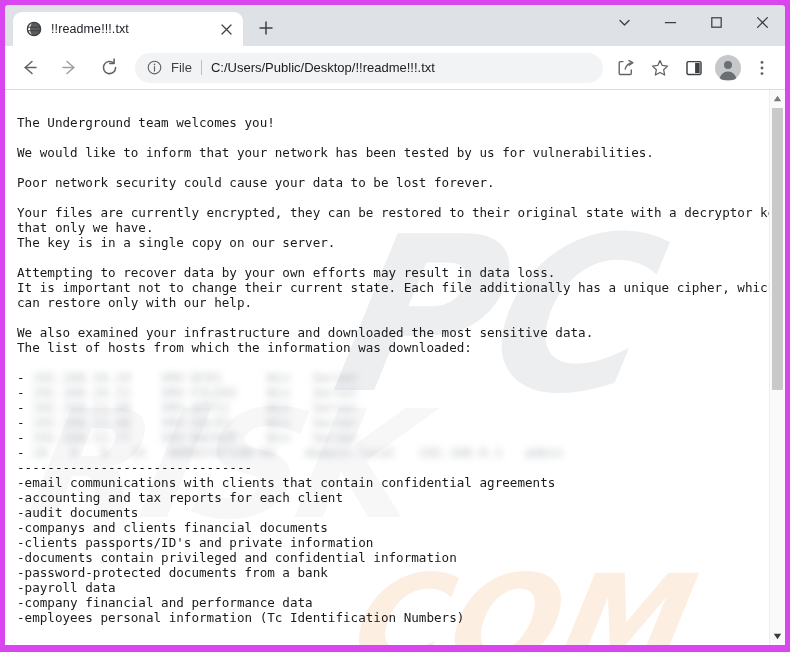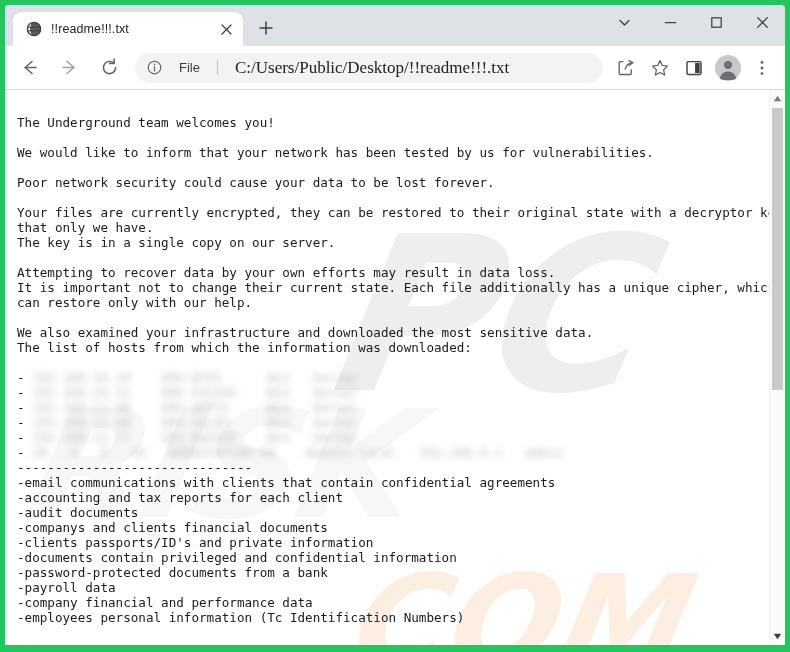--- a/index.html
+++ b/index.html
@@ -12,21 +12,21 @@
     font-family: "Liberation Sans", sans-serif;
     -webkit-font-smoothing: antialiased;
   }
 
   
   #window-frame {
     position: relative;
     width: 790px;
     height: 652px;
     box-sizing: border-box;
-    background: #22c55e;
+    background: #d946ef;
     padding: 5px 5px 7px 5px;
     overflow: hidden;
   }
 
   
   #tab-strip {
     position: relative;
     height: 41px;
     background: #dee1e6;
     display: flex;
@@ -135,21 +135,21 @@
   #omnibox {
     flex: 1 1 auto;
     height: 30px;
     background: #f1f3f4;
     border-radius: 16px;
     display: flex;
     align-items: center;
     padding: 0 12px 0 11px;
     margin: 0 6px 0 6px;
     box-sizing: border-box;
-    gap: 8px;
+    gap: 0;
     min-width: 0;
   }
   #info-icon {
     width: 17px;
     height: 17px;
     flex: 0 0 17px;
     display: flex;
     align-items: center;
     justify-content: center;
     color: #5f6368;
@@ -161,27 +161,26 @@
     white-space: nowrap;
   }
   #scheme-separator {
     width: 1px;
     height: 15px;
     background: #bdc1c6;
     margin: 0 9px;
     flex: 0 0 1px;
   }
   #url-text {
-    font-size: 17px;
+    font-size: 13px;
     color: #202124;
     white-space: nowrap;
     overflow: hidden;
     text-overflow: ellipsis;
     min-width: 0;
-    font-family: Liberation Serif, serif;
   }
   .tool-icon {
     width: 30px;
     height: 30px;
     margin: 0 2px;
     display: flex;
     align-items: center;
     justify-content: center;
     border-radius: 50%;
     color: #5f6368;

